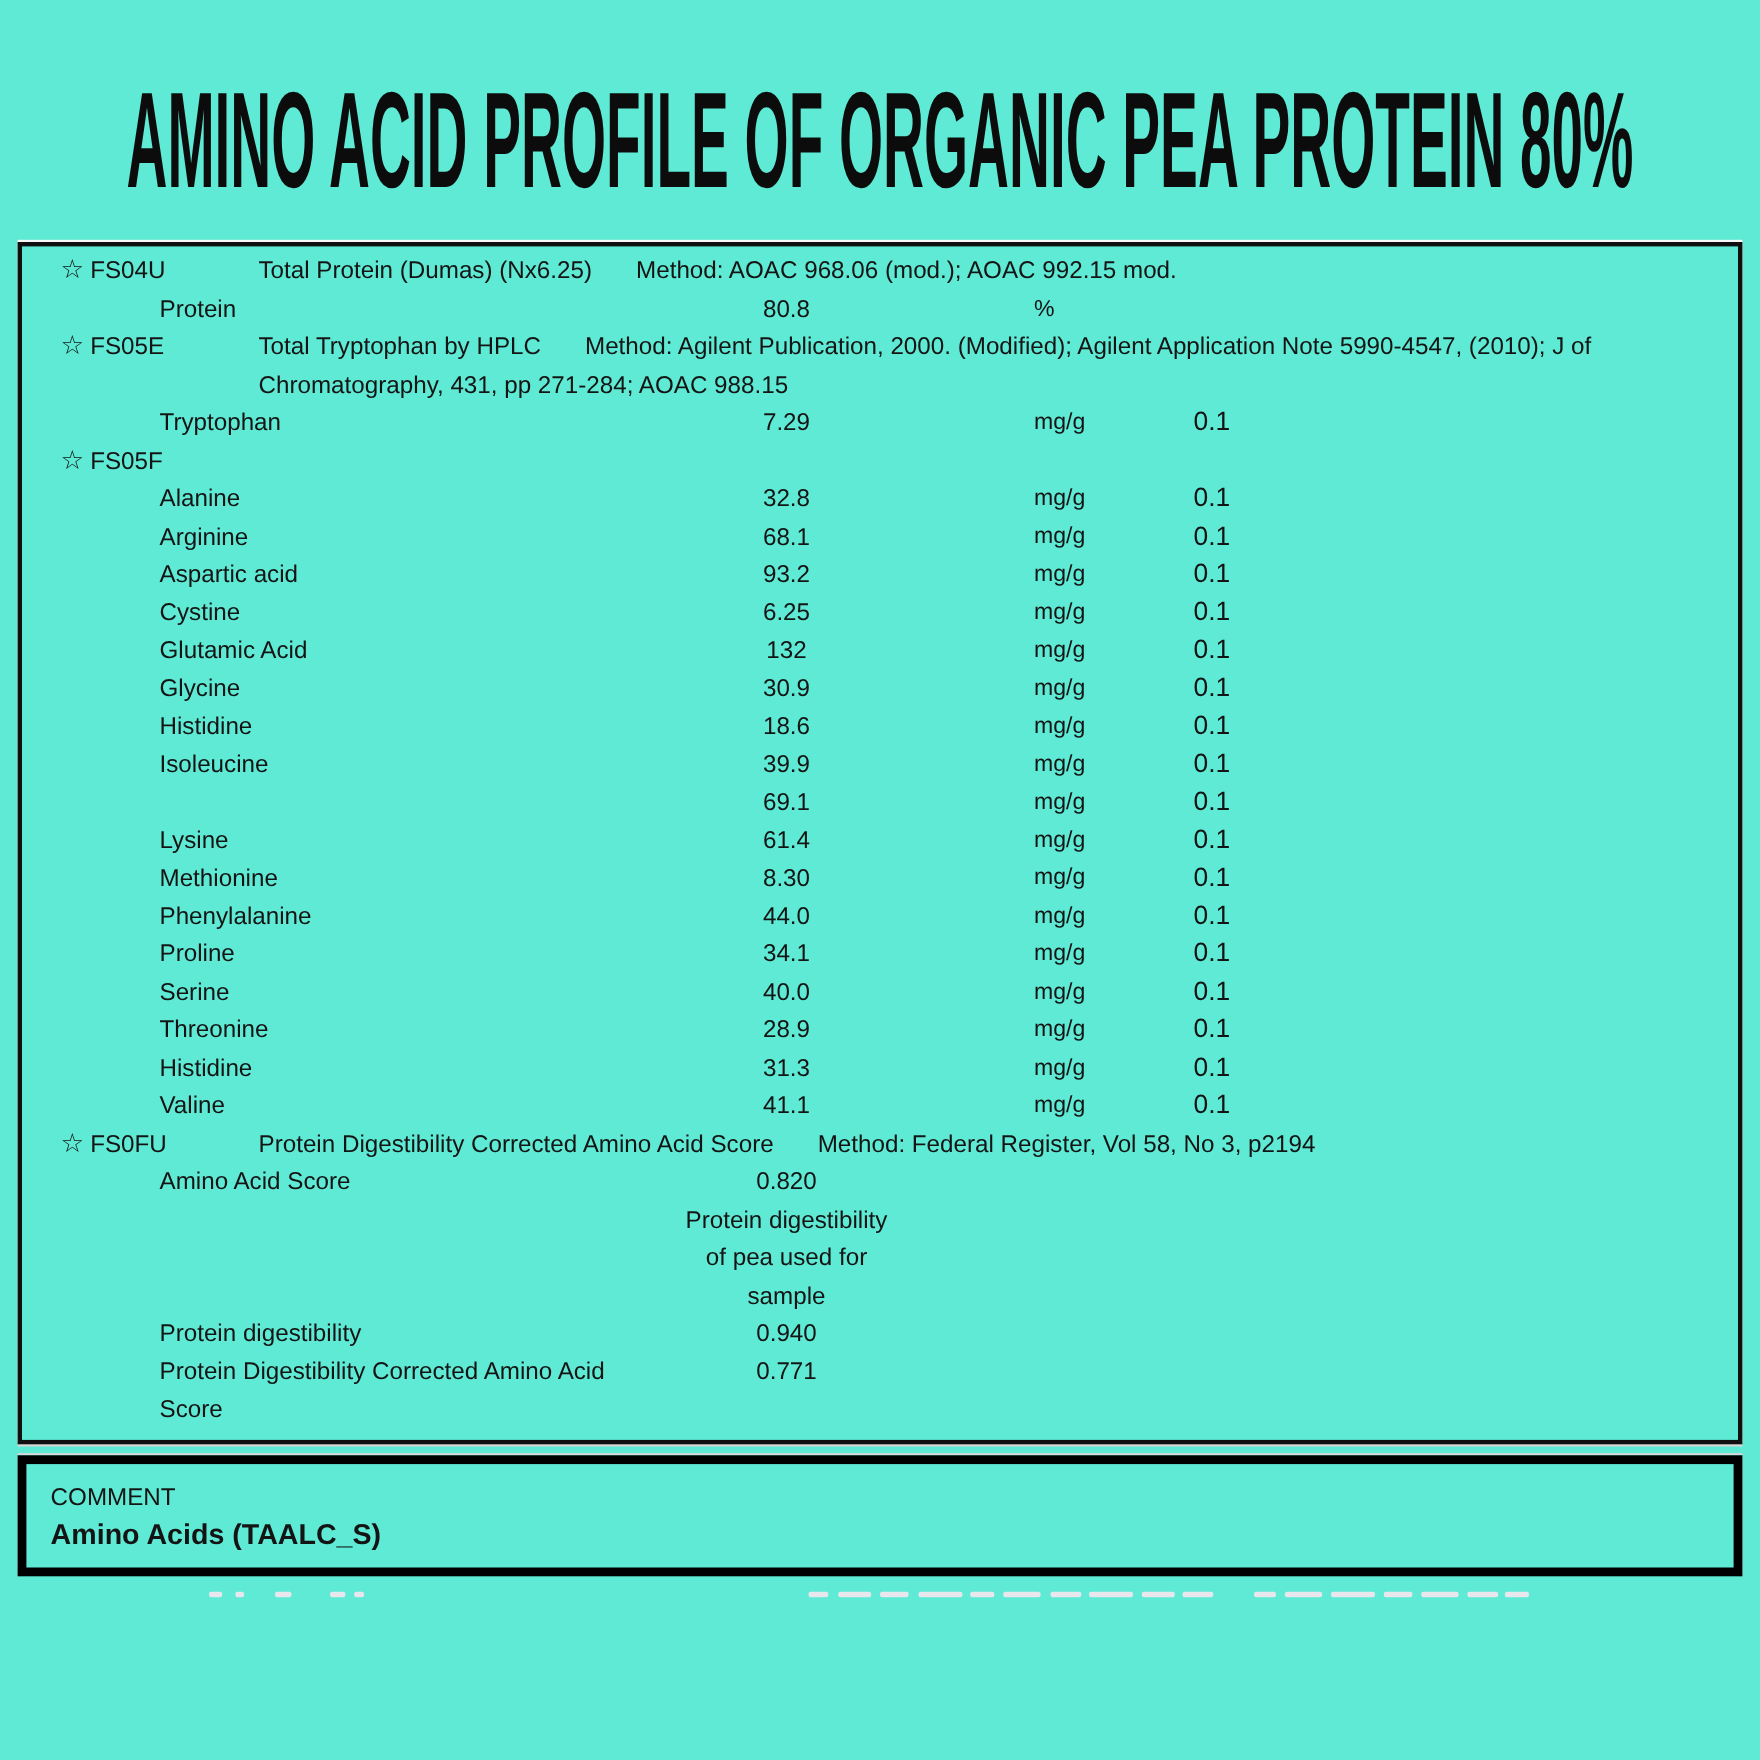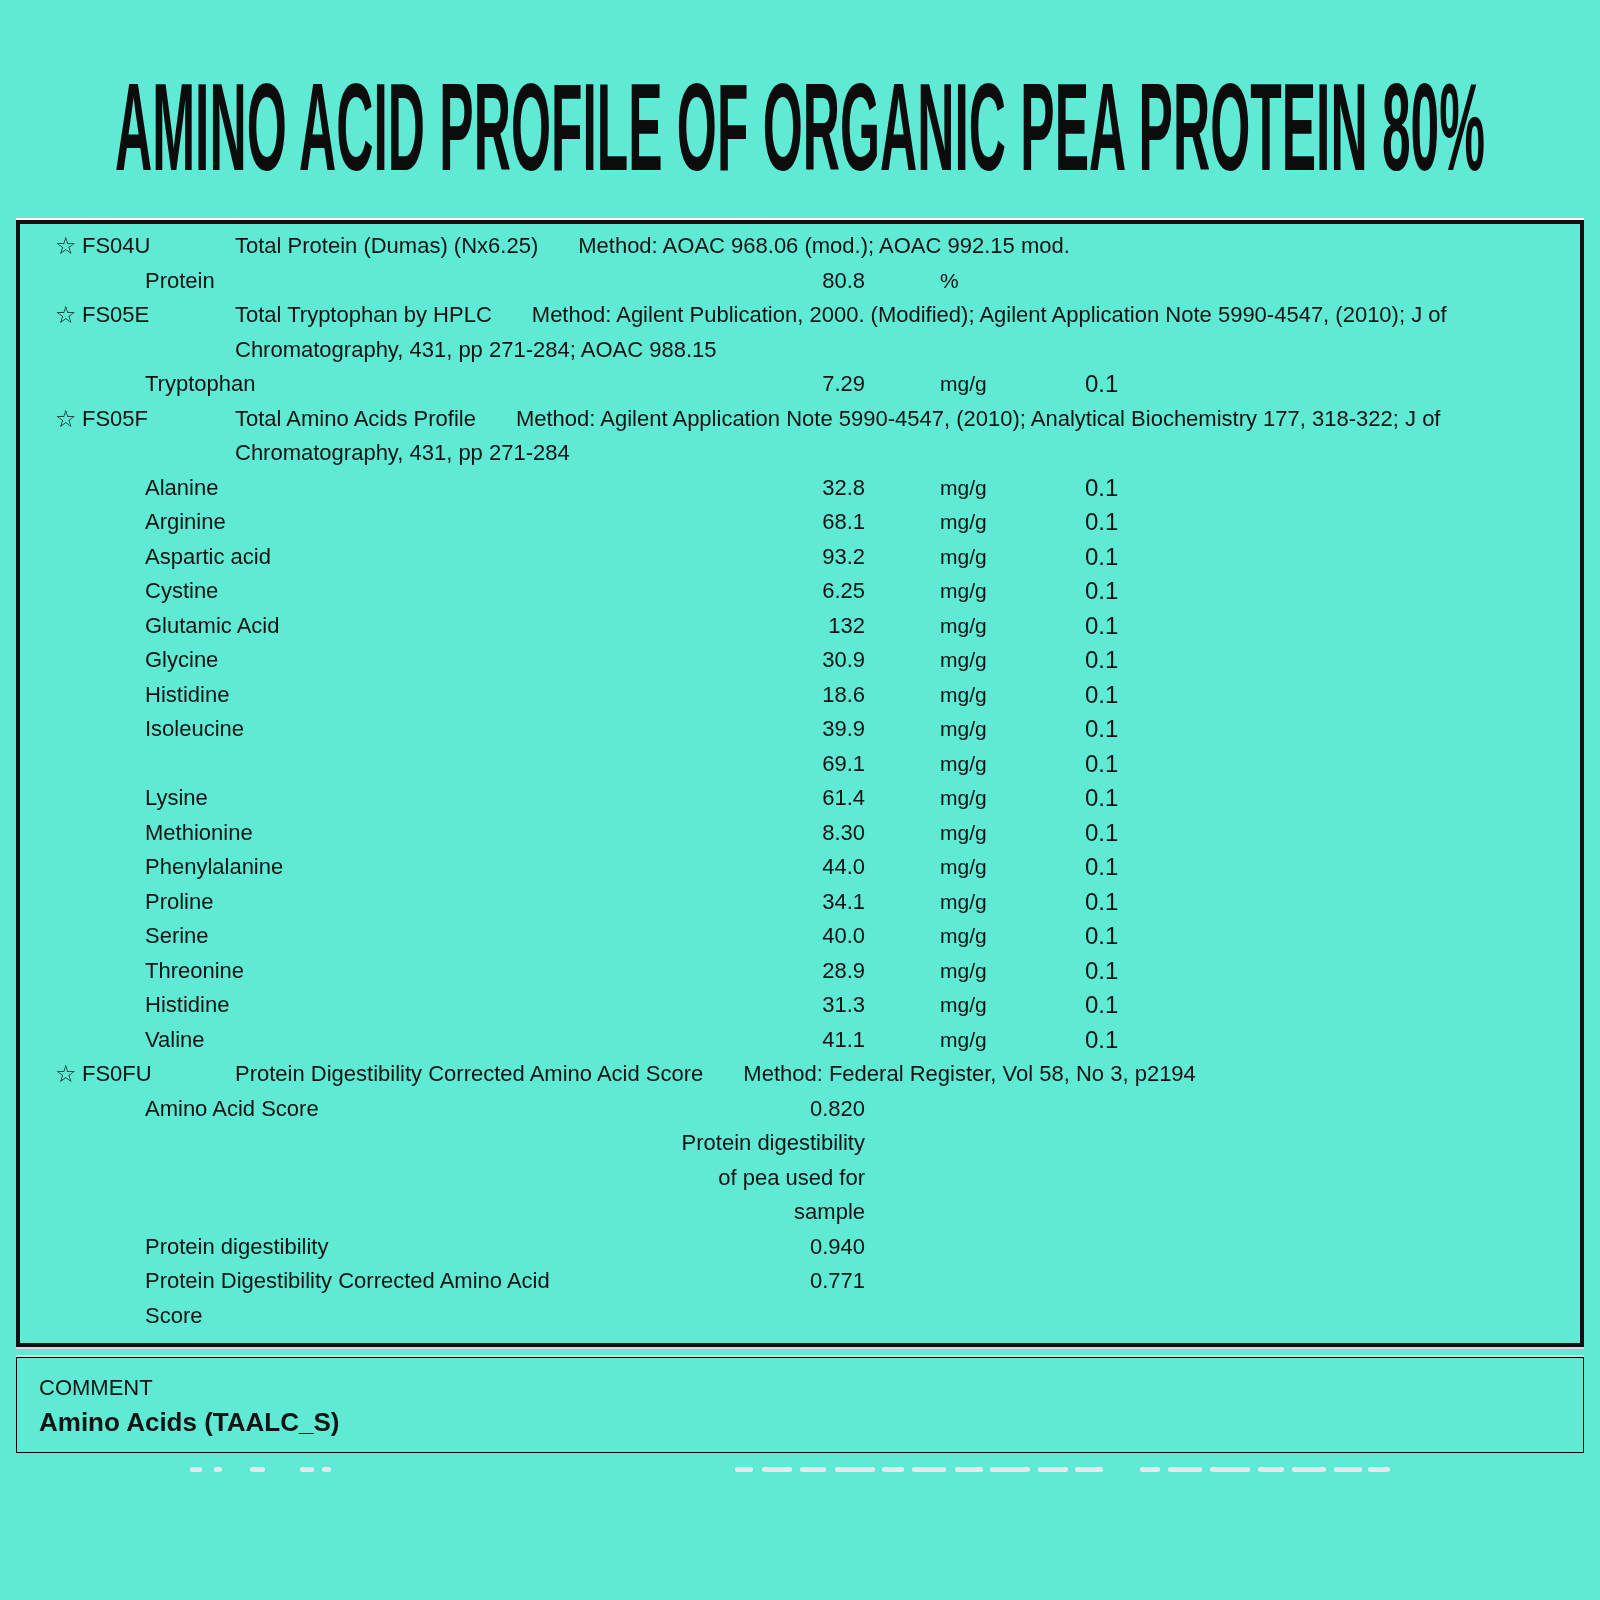--- a/index.html
+++ b/index.html
@@ -24,21 +24,21 @@
 
   
   .report-box {
     margin: 30px 16px 0 16px;
     border: 4px solid #101010;
     padding: 5px 16px 10px 22px;
     box-shadow: 0 -2px 0 0 #fafafa, 0 2px 0 0 #d8d8d8;
   }
   .comment-box {
     margin: 10px 16px 0 16px;
-    border: 1px solid #000000;
+    border: 8px solid #000000;
     padding: 12px 16px 12px 22px;
     box-shadow: 0 -2px 0 0 #d8d8d8;
   }
 
   
   .sec-header {
     display: grid;
     grid-template-columns: 40px 153px 1fr;
     line-height: 34.5px;
     font-size: 22px;
@@ -50,21 +50,21 @@
   .sec-text .method { margin-left: 40px; }
 
   
   .param-row {
     display: grid;
     grid-template-columns: 103px 420px 300px 75px 145px 1fr;
     line-height: 34.5px;
     font-size: 22px;
   }
   .param-name  { grid-column: 2; }
-  .param-value { grid-column: 3; text-align: right; white-space: pre-line; }
+  .param-value { grid-column: 3; text-align: center; white-space: pre-line; }
   .param-unit  { grid-column: 5; font-size: 21px; }
   .param-dl    { grid-column: 6; font-size: 24px; }
 
   
   .comment-header { font-size: 22px; line-height: 35px; }
   .comment-body   { font-size: 26px; line-height: 35px; font-weight: 700; }
 
   
   .artifacts { position: relative; height: 40px; }
   .artifact-bar {
@@ -103,21 +103,20 @@
       </div>
       <div class="param-row">
         <div class="param-name">Tryptophan</div>
         <div class="param-value">7.29</div>
         <div class="param-unit">mg/g</div>
         <div class="param-dl">0.1</div>
       </div>
       <div class="sec-header">
         <span class="star">☆</span>
         <span>FS05F</span>
-        <span class="sec-text"><span>Total Amino Acids Profile</span><span class="method">Method: Agilent Application Note 5990-4547, (2010); Analytical Biochemistry 177, 318-322; J of Chromatography, 431, pp 271-284</span></span>
       </div>
       <div class="param-row">
         <div class="param-name">Alanine</div>
         <div class="param-value">32.8</div>
         <div class="param-unit">mg/g</div>
         <div class="param-dl">0.1</div>
       </div>
       <div class="param-row">
         <div class="param-name">Arginine</div>
         <div class="param-value">68.1</div>

